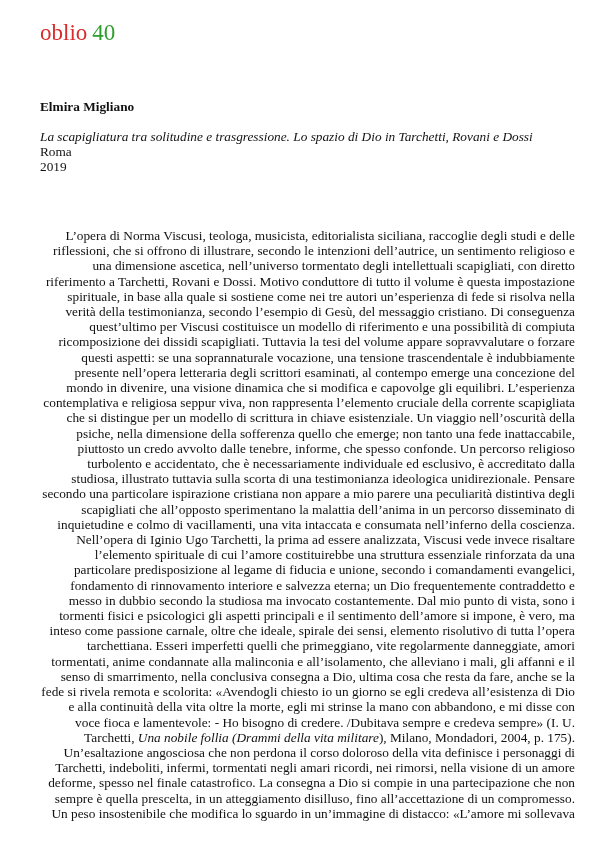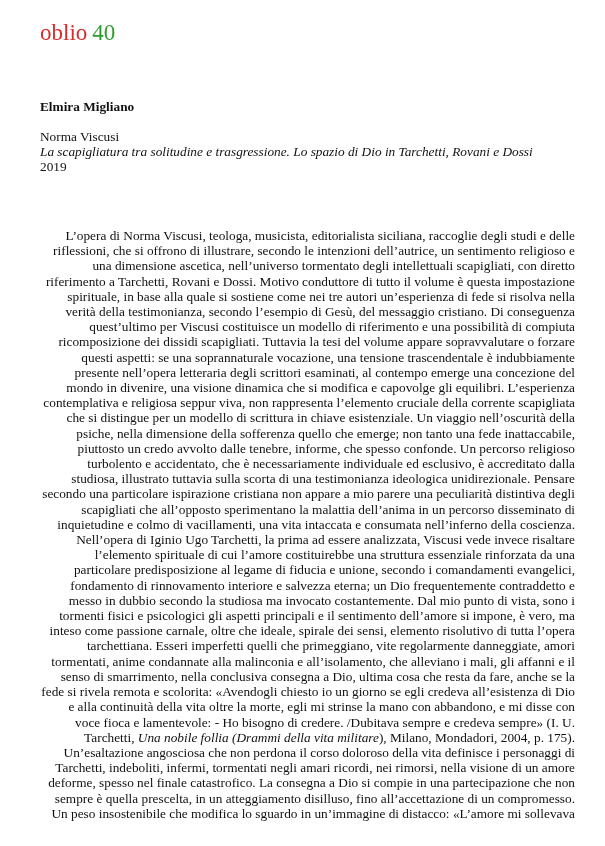--- a/index.html
+++ b/index.html
@@ -62,21 +62,21 @@
 
 <div class="page">
 
   <div class="masthead">
     <span class="masthead-word" style="color: rgb(217, 43, 43);">oblio</span><span class="masthead-issue" style="color: rgb(46, 158, 46);">40</span>
   </div>
 
   <div class="review-header">
     <div class="reviewer">Elmira Migliano</div>
     <div class="book-meta">
-      <div>Norma Viscusi</div>
       <div class="book-title">La scapigliatura tra solitudine e trasgressione. Lo spazio di Dio in Tarchetti, Rovani e Dossi</div>
+      <div>Roma</div>
       <div>2019</div>
     </div>
   </div>
 
   <div class="review-body"><span>L’opera di Norma Viscusi, teologa, musicista, editorialista siciliana, raccoglie degli studi e delle riflessioni, che si offrono di illustrare, secondo le intenzioni dell’autrice, un sentimento religioso e una dimensione ascetica, nell’universo tormentato degli intellettuali scapigliati, con diretto riferimento a Tarchetti, Rovani e Dossi. Motivo conduttore di tutto il volume è questa impostazione spirituale, in base alla quale si sostiene come nei tre autori un’esperienza di fede si risolva nella verità della testimonianza, secondo l’esempio di Gesù, del messaggio cristiano. Di conseguenza quest’ultimo per Viscusi costituisce un modello di riferimento e una possibilità di compiuta ricomposizione dei dissidi scapigliati. Tuttavia la tesi del volume appare sopravvalutare o forzare questi aspetti: se una soprannaturale vocazione, una tensione trascendentale è indubbiamente presente nell’opera letteraria degli scrittori esaminati, al contempo emerge una concezione del mondo in divenire, una visione dinamica che si modifica e capovolge gli equilibri. L’esperienza contemplativa e religiosa seppur viva, non rappresenta l’elemento cruciale della corrente scapigliata che si distingue per un modello di scrittura in chiave esistenziale. Un viaggio nell’oscurità della psiche, nella dimensione della sofferenza quello che emerge; non tanto una fede inattaccabile, piuttosto un credo avvolto dalle tenebre, informe, che spesso confonde. Un percorso religioso turbolento e accidentato, che è necessariamente individuale ed esclusivo, è accreditato dalla studiosa, illustrato tuttavia sulla scorta di una testimonianza ideologica unidirezionale. Pensare secondo una particolare ispirazione cristiana non appare a mio parere una peculiarità distintiva degli scapigliati che all’opposto sperimentano la malattia dell’anima in un percorso disseminato di inquietudine e colmo di vacillamenti, una vita intaccata e consumata nell’inferno della coscienza. Nell’opera di Iginio Ugo Tarchetti, la prima ad essere analizzata, Viscusi vede invece risaltare l’elemento spirituale di cui l’amore costituirebbe una struttura essenziale rinforzata da una particolare predisposizione al legame di fiducia e unione, secondo i comandamenti evangelici, fondamento di rinnovamento interiore e salvezza eterna; un Dio frequentemente contraddetto e messo in dubbio secondo la studiosa ma invocato costantemente. Dal mio punto di vista, sono i tormenti fisici e psicologici gli aspetti principali e il sentimento dell’amore si impone, è vero, ma inteso come passione carnale, oltre che ideale, spirale dei sensi, elemento risolutivo di tutta l’opera tarchettiana. Esseri imperfetti quelli che primeggiano, vite regolarmente danneggiate, amori tormentati, anime condannate alla malinconia e all’isolamento, che alleviano i mali, gli affanni e il senso di smarrimento, nella conclusiva consegna a Dio, ultima cosa che resta da fare, anche se la fede si rivela remota e scolorita: «Avendogli chiesto io un giorno se egli credeva all’esistenza di Dio e alla continuità della vita oltre la morte, egli mi strinse la mano con abbandono, e mi disse con voce fioca e lamentevole: - Ho bisogno di credere. /Dubitava sempre e credeva sempre» (I. U. Tarchetti, </span><em>Una nobile follia (Drammi della vita militare</em><span>), Milano, Mondadori, 2004, p. 175). Un’esaltazione angosciosa che non perdona il corso doloroso della vita definisce i personaggi di Tarchetti, indeboliti, infermi, tormentati negli amari ricordi, nei rimorsi, nella visione di un amore deforme, spesso nel finale catastrofico. La consegna a Dio si compie in una partecipazione che non sempre è quella prescelta, in un atteggiamento disilluso, fino all’accettazione di un compromesso. Un peso insostenibile che modifica lo sguardo in un’immagine di distacco: «L’amore mi sollevava</span></div>
 
 </div>
 
 </body></html>

